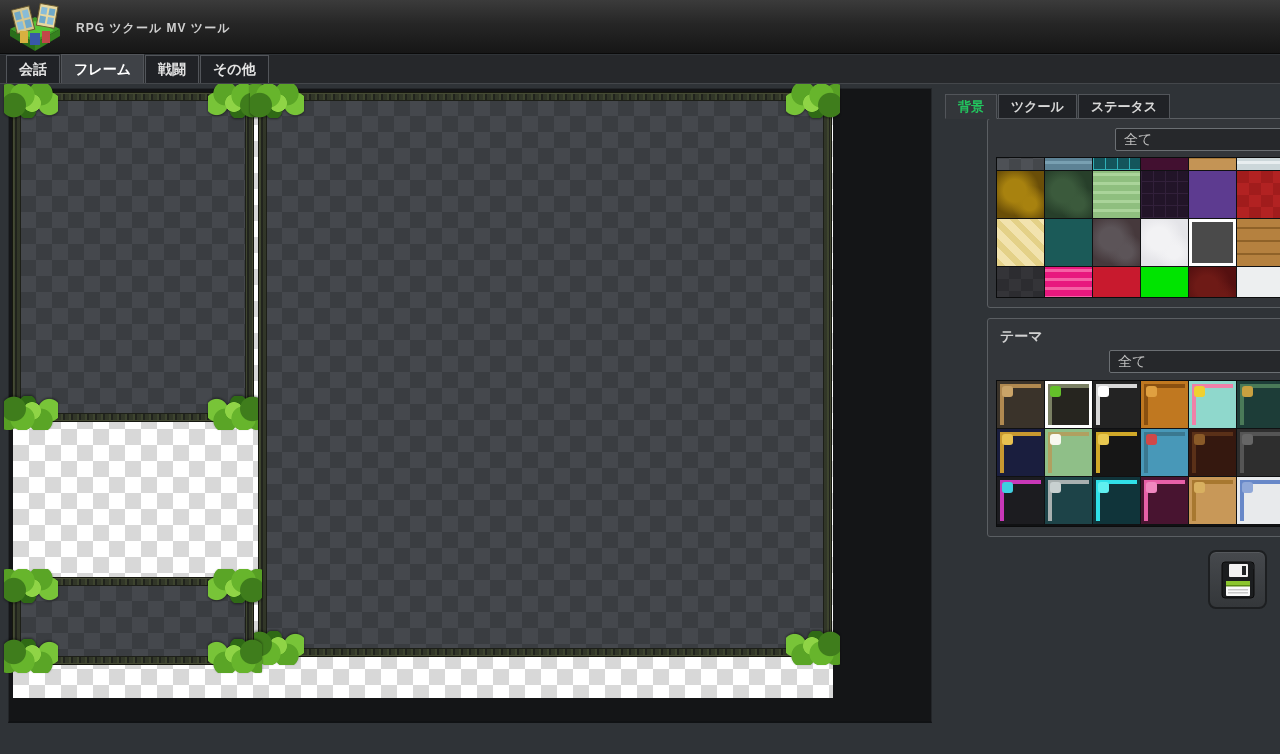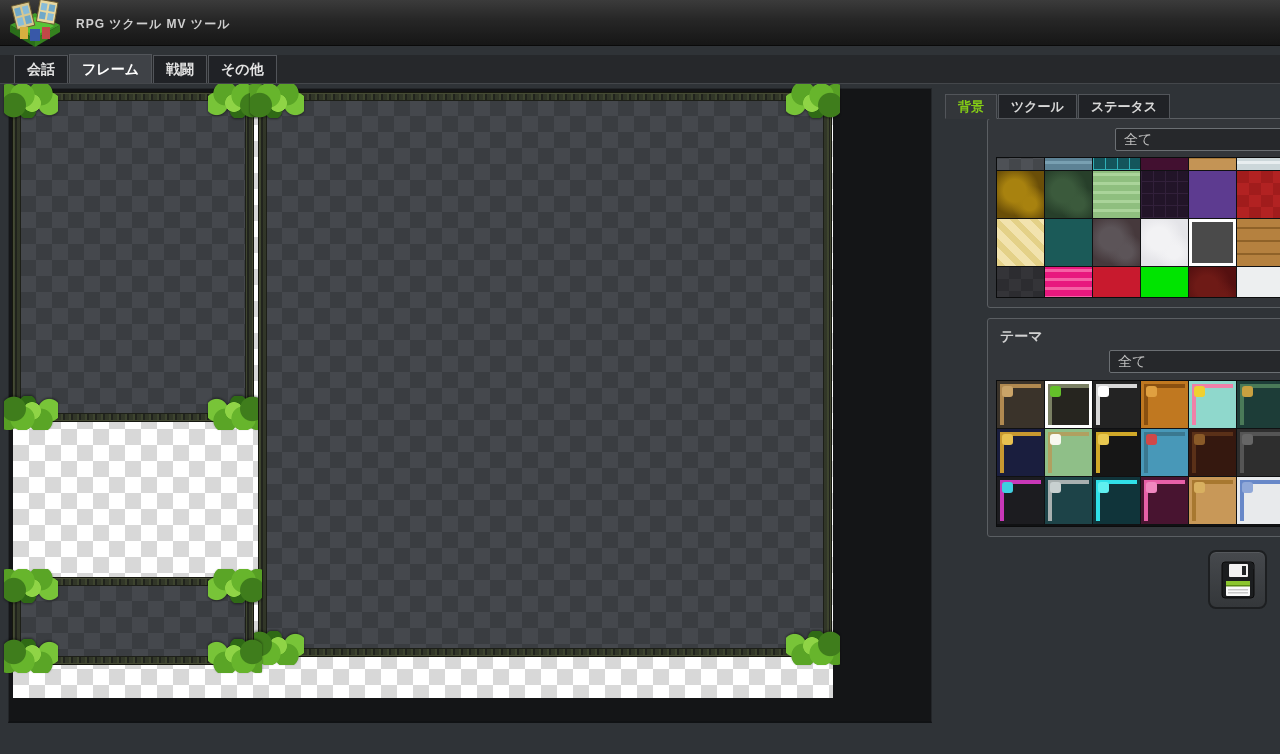--- a/index.html
+++ b/index.html
@@ -1,32 +1,32 @@
 <!DOCTYPE html>
 <html><head>
 <meta charset="utf-8">
 <style>
   * { margin:0; padding:0; box-sizing:border-box; }
   html,body { width:1280px; height:754px; overflow:hidden; }
   body { font-family:"Liberation Sans", sans-serif; background:#2f3337; position:relative; }
 
   
-  .header { position:absolute; left:0; top:0; width:1280px; height:46px;
+  .header { position:absolute; left:0; top:0; width:1280px; height:54px;
     background:linear-gradient(#3b3b3b,#262626 45%,#161616); border-bottom:1px solid #0a0a0a;
     display:flex; align-items:center; }
   .logo { width:58px; height:50px; margin:2px 8px 0 6px; }
   .title-block { display:flex; flex-direction:column; }
   .app-subtitle { color:#cfcfcf; font-size:12px; letter-spacing:1px; font-weight:bold; margin:3px 0 0 4px; }
   .title-row { display:flex; align-items:baseline; }
   .app-title { color:#ffffff; font-size:27px; font-weight:bold; letter-spacing:12px; }
   .app-tagline { color:#f2f2f2; font-size:15px; font-weight:bold; letter-spacing:4px; margin-left:6px; }
 
   
   .tabbar { position:absolute; left:0; top:55px; width:1280px; height:29px; background:#26282b;
-    border-bottom:1px solid #44474b; display:flex; align-items:flex-end; padding-left:14px; }
+    border-bottom:1px solid #44474b; display:flex; align-items:flex-end; padding-left:6px; }
   .tab { height:28px; line-height:26px; padding:0 12px; font-size:14px; font-weight:bold; color:#e3e3e3;
     background:#202226; border:1px solid #52555a; border-bottom:none; margin-right:1px; cursor:default; }
   .tab.active { background:#3f4247; color:#ffffff; height:29px; line-height:28px; }
 
   
   .canvas { position:absolute; left:8px; top:88px; width:924px; height:635px; background:#141517;
     border:1px solid #232629; border-bottom:2px solid #101214; }
   .screen { position:absolute; left:4px; top:4px; width:820px; height:605px;
     background:repeating-conic-gradient(#ffffff 0% 25%, #d8d8d8 0% 50%) 0 0/32px 32px; }
   .gamewindow { position:absolute; border-radius:10px; background:#2d3028;
@@ -47,21 +47,21 @@
     filter:drop-shadow(0 1px 1px rgba(0,0,0,.45)); }
   .leaf.tl { top:-9px; left:-9px; }
   .leaf.tr { top:-9px; right:-9px; transform:scaleX(-1); }
   .leaf.bl { bottom:-9px; left:-9px; transform:scaleY(-1); }
   .leaf.br { bottom:-9px; right:-9px; transform:scale(-1,-1); }
 
   
   .panel-tabs { position:absolute; left:945px; top:94px; display:flex; z-index:2; }
   .ptab { height:25px; line-height:23px; padding:0 12px; font-size:13px; font-weight:bold; color:#d8d8d8;
     background:#202226; border:1px solid #52555a; margin-right:1px; cursor:default; }
-  .ptab.active { background:#33363a; color:#84cc16; border-bottom:1px solid #33363a; }
+  .ptab.active { background:#33363a; color:#22c55e; border-bottom:1px solid #33363a; }
 
   .groupbox { position:absolute; background:#33363a; border:1px solid #5b5f63; border-radius:3px;margin-left:44px; }
   #bg-box { left:943px; top:118px; width:326px; height:190px; }
   #theme-box { left:943px; top:318px; width:326px; height:219px; }
   .group-label { position:absolute; left:12px; top:9px; font-size:14px; font-weight:bold; color:#d2d2d2; }
 
   .dropdown { position:absolute; width:190px; height:23px; background:#26282b; border:1px solid #6b6f73;
     border-radius:2px; color:#bfbfbf; font-size:14px; line-height:21px; padding:0 8px; cursor:default; }
   .dd-caret { position:absolute; right:8px; top:9px; width:0; height:0;
     border-left:5px solid transparent; border-right:5px solid transparent; border-top:6px solid #a8a8a8; }

